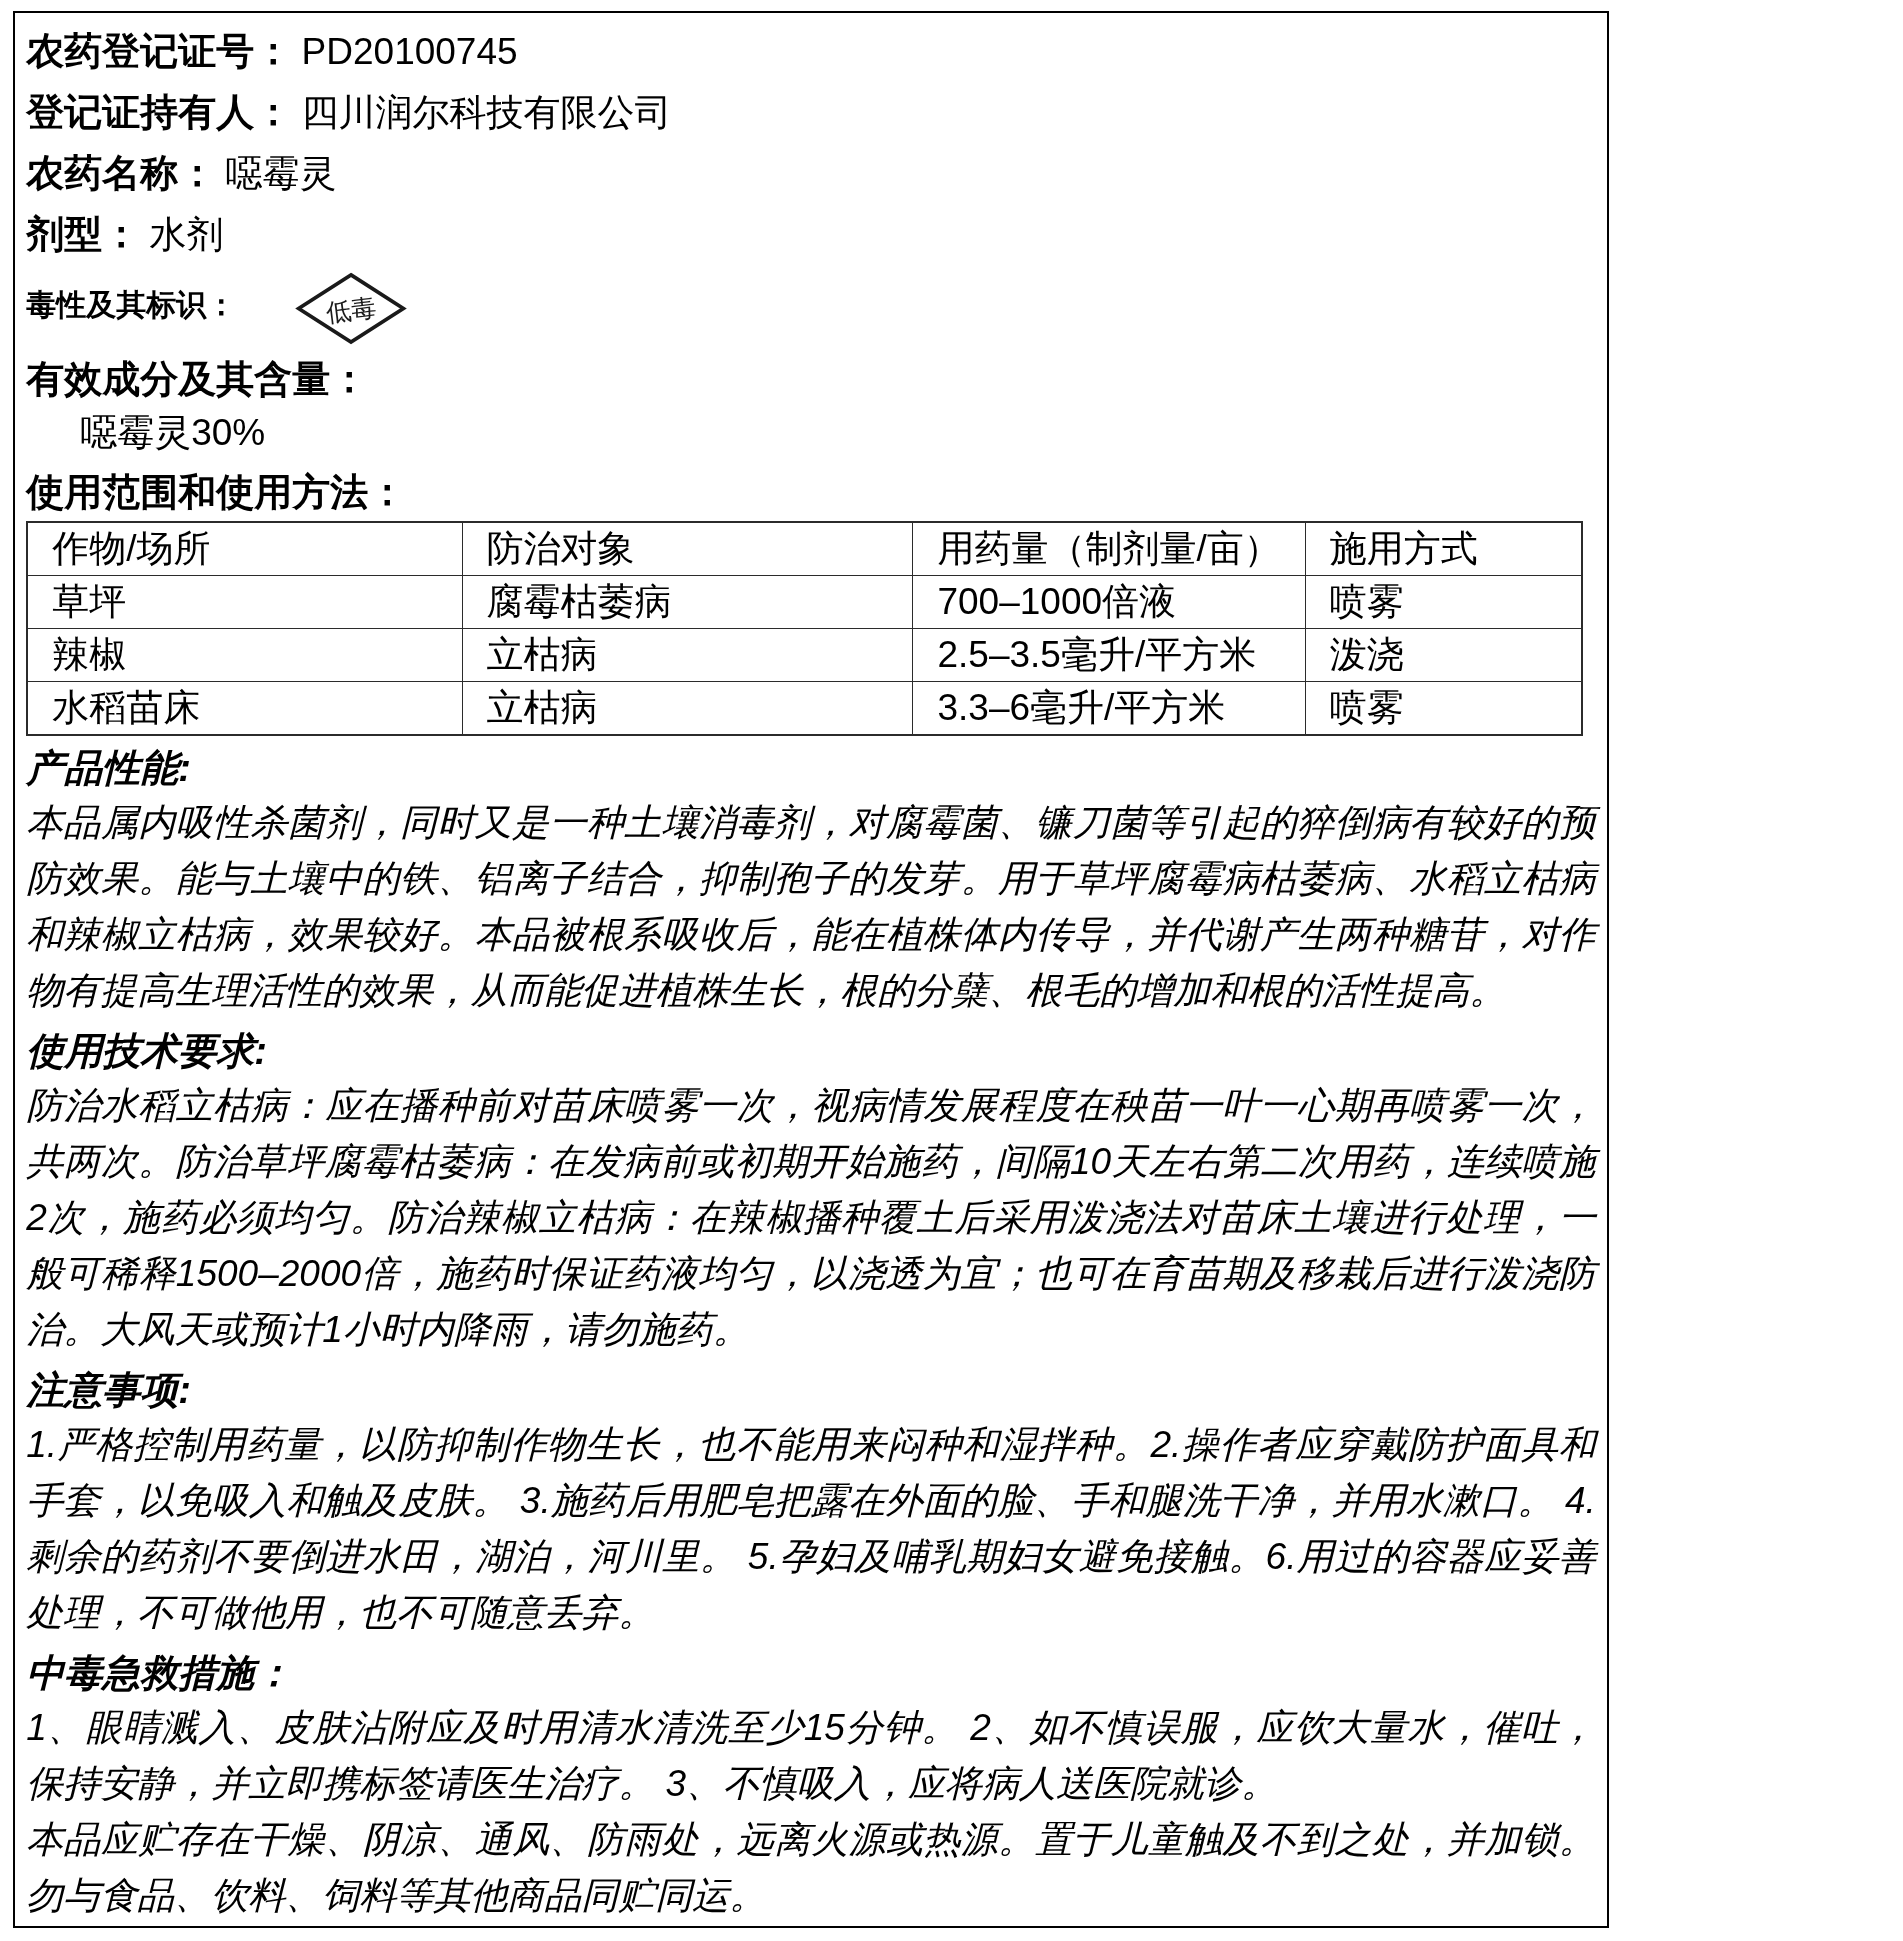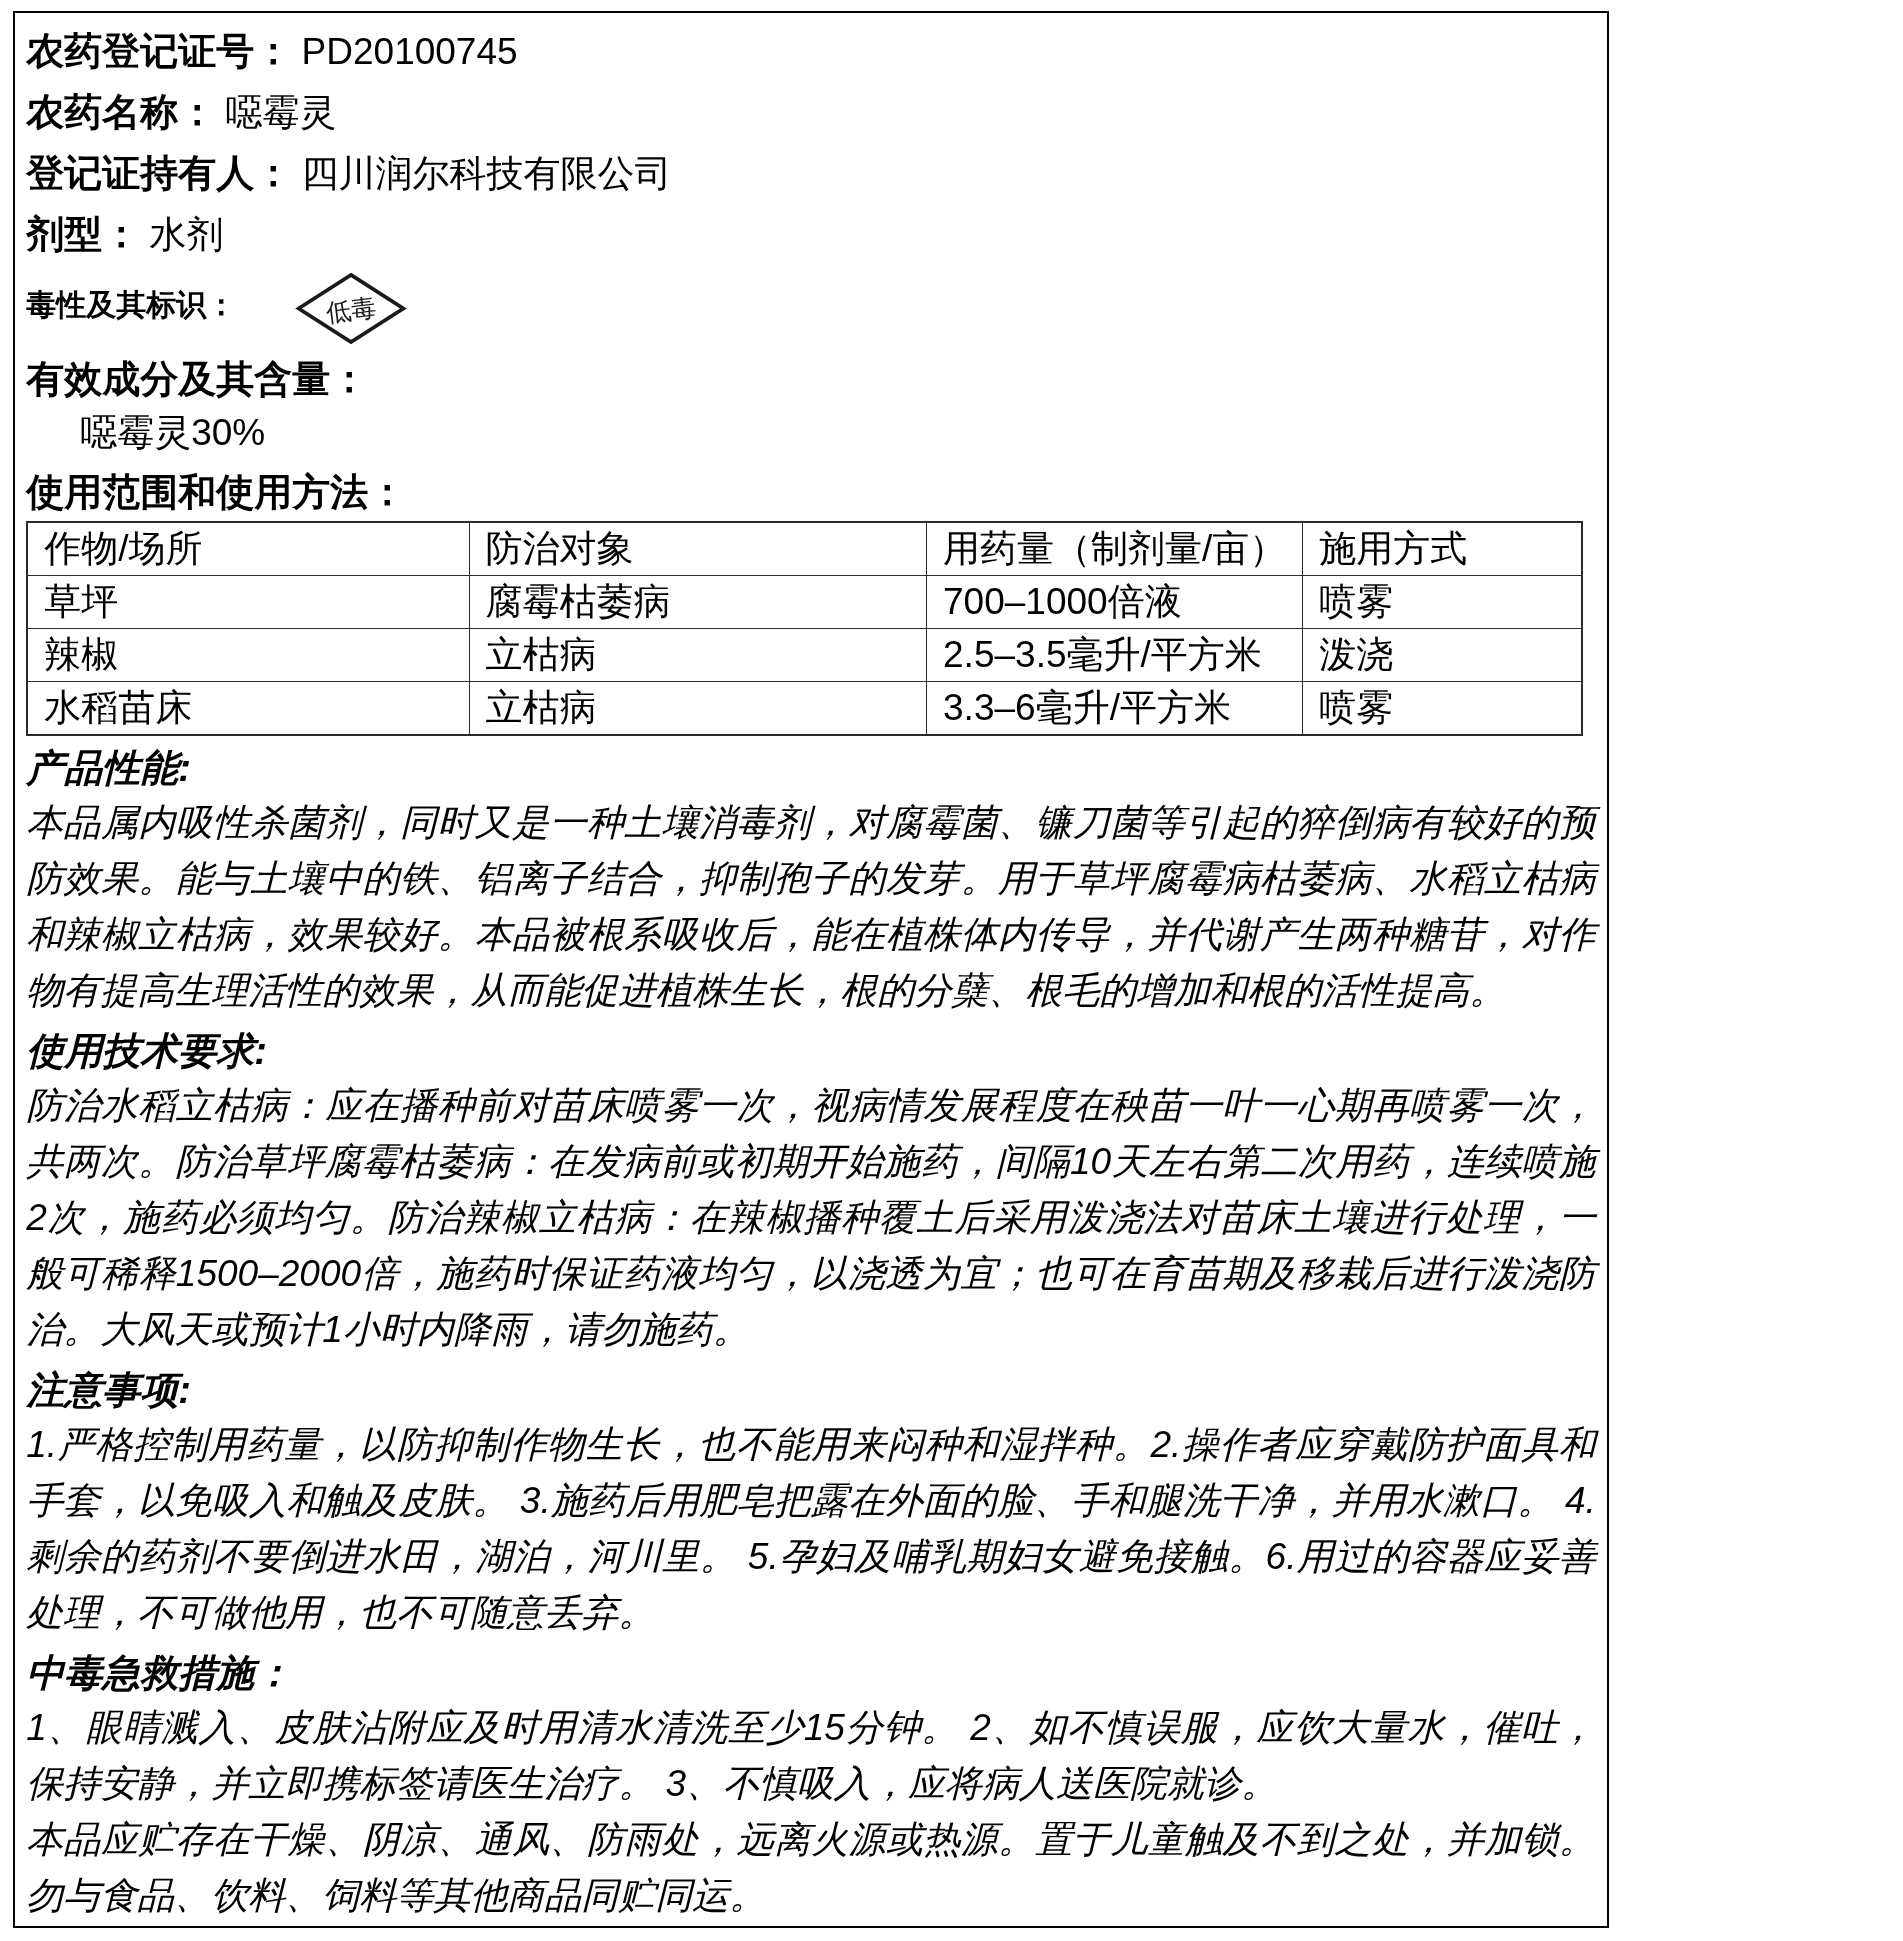--- a/index.html
+++ b/index.html
@@ -66,21 +66,21 @@
     border: 2.8px solid #2b2b2b;
     margin: 1.9px 0 3.7px 0;
   }
   table.usage th, table.usage td {
     border: 1.9px solid #2b2b2b;
     font-weight: normal;
     font-size: 37px;
     text-align: left;
     vertical-align: middle;
     height: 52px;
-    padding: 0 16px;
+    padding: 0 24px;
     white-space: nowrap;
     overflow: hidden;
   }
   .para {
     font-size: 37px;
     line-height: 56px;
     text-align: justify;
     word-break: break-all;
     margin: 0;
   }
@@ -89,24 +89,24 @@
 </head>
 <body>
 
 <div class="page">
   <div class="sheet">
 
     <div class="field">
       <span class="lbl">农药登记证号：</span><span class="val">PD20100745</span>
     </div>
     <div class="field">
-      <span class="lbl">农药名称：</span><span class="val">噁霉灵</span>
+      <span class="lbl">登记证持有人：</span><span class="val">四川润尔科技有限公司</span>
     </div>
     <div class="field">
-      <span class="lbl">登记证持有人：</span><span class="val">四川润尔科技有限公司</span>
+      <span class="lbl">农药名称：</span><span class="val">噁霉灵</span>
     </div>
     <div class="field">
       <span class="lbl">剂型：</span><span class="val">水剂</span>
     </div>
 
     <div class="tox-row">
       <span class="lbl">毒性及其标识：</span>
       <svg class="tox-badge" width="114" height="75" viewBox="0 0 122 80" aria-hidden="true">
         <polygon points="61,4 117,40 61,76 5,40" fill="#ffffff" stroke="#1a1a1a" stroke-width="4"></polygon>
         <text x="61" y="51" text-anchor="middle" font-size="27" fill="#1a1a1a" transform="rotate(-7 61 40)">低毒</text>

